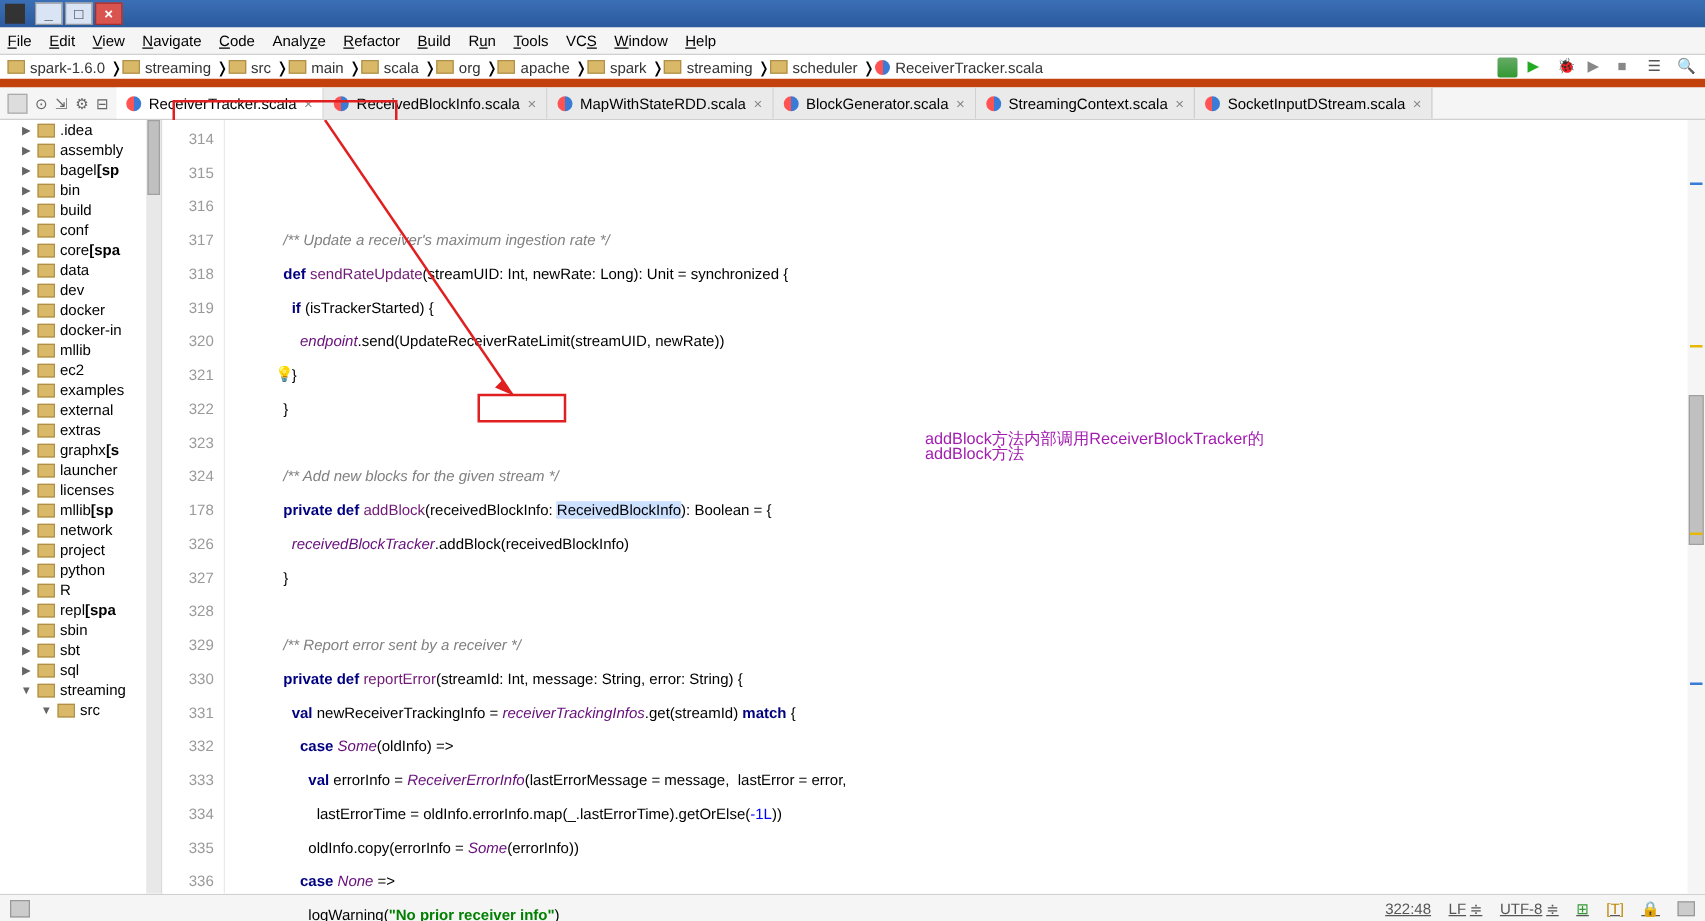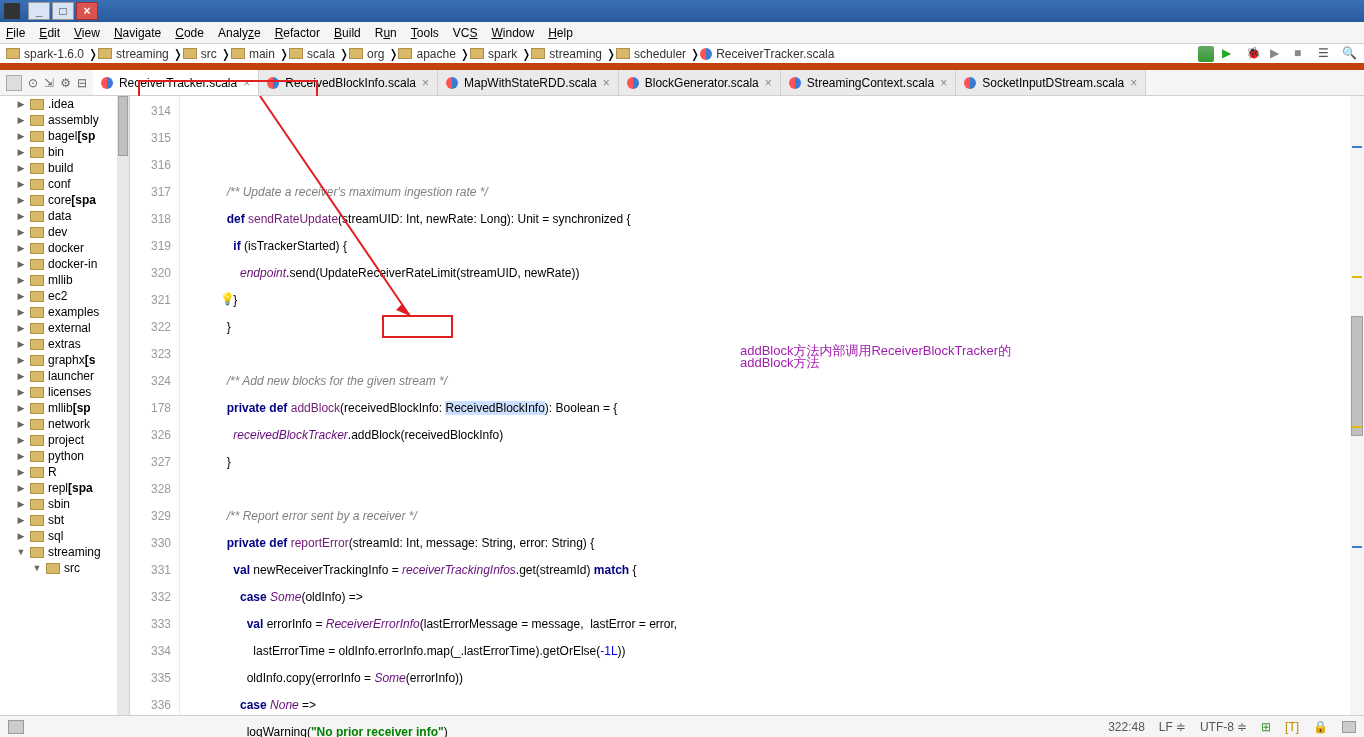--- a/index.html
+++ b/index.html
@@ -44,21 +44,21 @@
 .num { color: #0000ff; }
 .field { color: #660e7a; font-style: italic; }
 .hl-line { position: absolute; left: 0; right: 0; height: 27px; background: #fffbe6; z-index: -1; }
 .sel { background: #cce0ff; text-align: center; }
 .red-anno { color: #a21caf; position: absolute; font-family: "SimSun", sans-serif; font-size: 13px; }
 .red-box-method { position: absolute; border: 2px solid #e02020; }
 .code-scroll { position: absolute; right: 0; top: 0; width: 14px; height: 100%; background: #f5f5f5; }
 .code-scroll .thumb { position: absolute; top: 220px; left: 1px; width: 12px; height: 120px; background: #c0c0c0; border: 1px solid #a0a0a0; }
 .code-scroll .mark { position: absolute; left: 2px; width: 10px; height: 2px; }
 .status-bar { background: #f5f5f5; border-top: 1px solid #d0d0d0; height: 22px; display: flex; align-items: center; padding: 0 8px; }
-.status-bar .right { margin-left: auto; display: flex; gap: 14px; align-items: center; color: #555; }
+.status-bar .right { margin-left: auto; display: flex; gap: 14px; align-items: center; color: #555; text-decoration: underline; }
 .status-bar .right span { display: flex; align-items: center; gap: 3px; }
 .status-ico { width: 16px; height: 14px; display: inline-block; }
 </style>
 </head>
 <body>
 
 <div class="title-bar">
   <span class="icon"></span>
   <span class="win-btn">_</span>
   <span class="win-btn">□</span>

